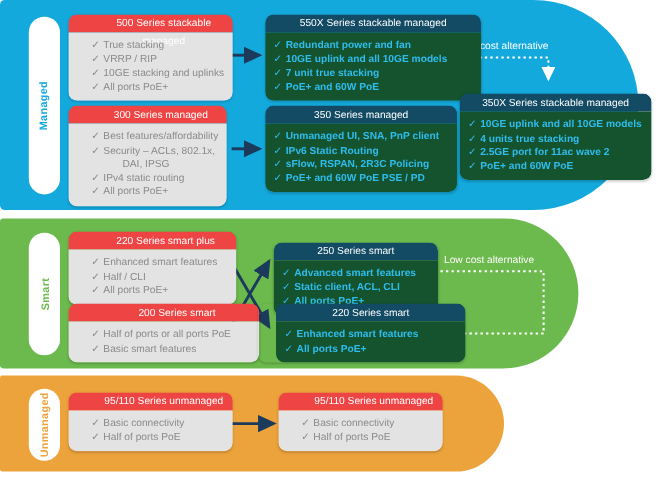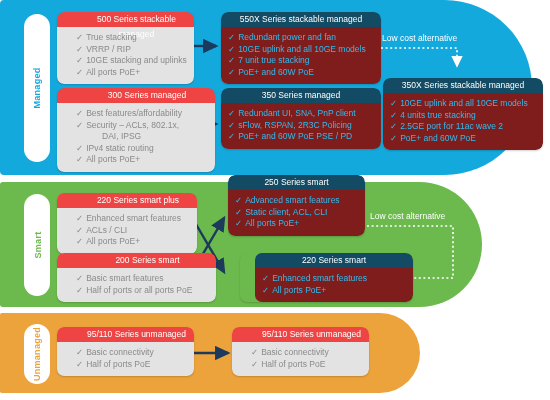--- a/index.html
+++ b/index.html
@@ -70,21 +70,21 @@
   .card .cbody .it .ck{margin-right:3px;}
   .card .cbody .it.cont{padding-left:26px;}
 
   
   .card.grey .chead{background:#ef4444;color:#ffffff;padding-left:22px;}
   .card.grey .cbody{background:#e3e3e3;color:#8a8a8a;padding-left:19px;}
   .card.grey .cbody .it .ck{color:#8a8a8a;}
 
   
   .card.navy .chead{background:#124b63;color:#ffffff;}
-  .card.navy .cbody{background:#7f1d1d;color:#2fbdf0;}
+  .card.navy .cbody{background:#14532d;color:#2fbdf0;font-weight:bold;}
   .card.navy .cbody .it .ck{color:#2fbdf0;}
 
   
   .svglayer{position:absolute;left:0;top:0;width:550px;height:400px;pointer-events:none;}
 
   .lowcost{
     position:absolute;
     font-size:8.5px;
     color:#ffffff;
     white-space:nowrap;
@@ -140,87 +140,88 @@
   <div class="card grey" style="left:57px;top:12px;width:137px;">
     <div class="chead">500 Series stackable managed</div>
     <div class="cbody">
       <div class="it"><span class="ck">✓</span><span>True stacking</span></div>
       <div class="it"><span class="ck">✓</span><span>VRRP / RIP</span></div>
       <div class="it"><span class="ck">✓</span><span>10GE stacking and uplinks</span></div>
       <div class="it"><span class="ck">✓</span><span>All ports PoE+</span></div>
     </div>
   </div>
 
-  <div class="card grey" style="left:57px;top:88px;width:158px;">
+  <div class="card grey" style="left:57px;top:88px;width:132px;">
     <div class="chead">300 Series managed</div>
     <div class="cbody">
       <div class="it"><span class="ck">✓</span><span>Best features/affordability</span></div>
       <div class="it"><span class="ck">✓</span><span>Security – ACLs, 802.1x,</span></div>
       <div class="it cont"><span>DAI, IPSG</span></div>
       <div class="it"><span class="ck">✓</span><span>IPv4 static routing</span></div>
       <div class="it"><span class="ck">✓</span><span>All ports PoE+</span></div>
     </div>
   </div>
 
-  <div class="card navy" style="left:221px;top:12px;width:160px;">
+  <div class="card navy" style="left:221px;top:12px;width:180px;">
     <div class="chead">550X Series stackable managed</div>
     <div class="cbody">
       <div class="it"><span class="ck">✓</span><span>Redundant power and fan</span></div>
       <div class="it"><span class="ck">✓</span><span>10GE uplink and all 10GE models</span></div>
       <div class="it"><span class="ck">✓</span><span>7 unit true stacking</span></div>
       <div class="it"><span class="ck">✓</span><span>PoE+ and 60W PoE</span></div>
     </div>
   </div>
 
   <div class="card navy" style="left:221px;top:88px;width:160px;">
     <div class="chead">350 Series managed</div>
     <div class="cbody">
-      <div class="it"><span class="ck">✓</span><span>Redundant UI, SNA, PnP client</span></div>
+      <div class="it"><span class="ck">✓</span><span>Unmanaged UI, SNA, PnP client</span></div>
+      <div class="it"><span class="ck">✓</span><span>IPv6 Static Routing</span></div>
       <div class="it"><span class="ck">✓</span><span>sFlow, RSPAN, 2R3C Policing</span></div>
       <div class="it"><span class="ck">✓</span><span>PoE+ and 60W PoE PSE / PD</span></div>
     </div>
   </div>
 
   <div class="card navy" style="left:383px;top:78px;width:160px;">
     <div class="chead">350X Series stackable managed</div>
     <div class="cbody">
       <div class="it"><span class="ck">✓</span><span>10GE uplink and all 10GE models</span></div>
       <div class="it"><span class="ck">✓</span><span>4 units true stacking</span></div>
       <div class="it"><span class="ck">✓</span><span>2.5GE port for 11ac wave 2</span></div>
       <div class="it"><span class="ck">✓</span><span>PoE+ and 60W PoE</span></div>
     </div>
   </div>
 
   <div class="card grey" style="left:57px;top:193px;width:140px;">
     <div class="chead">220 Series smart plus</div>
     <div class="cbody">
       <div class="it"><span class="ck">✓</span><span>Enhanced smart features</span></div>
-      <div class="it"><span class="ck">✓</span><span>ACLs / CLI</span></div>
+      <div class="it"><span class="ck">✓</span><span>Half / CLI</span></div>
       <div class="it"><span class="ck">✓</span><span>All ports PoE+</span></div>
     </div>
   </div>
 
   <div class="card grey" style="left:57px;top:253px;width:159px;">
     <div class="chead">200 Series smart</div>
     <div class="cbody">
+      <div class="it"><span class="ck">✓</span><span>Half of ports or all ports PoE</span></div>
       <div class="it"><span class="ck">✓</span><span>Basic smart features</span></div>
-      <div class="it"><span class="ck">✓</span><span>Half of ports or all ports PoE</span></div>
-    </div>
-  </div>
-
-  <div class="card navy" style="left:228px;top:175px;width:137px;">
+    </div>
+  </div>
+
+  <div class="card navy" style="left:228px;top:202px;width:137px;">
     <div class="chead">250 Series smart</div>
     <div class="cbody">
       <div class="it"><span class="ck">✓</span><span>Advanced smart features</span></div>
       <div class="it"><span class="ck">✓</span><span>Static client, ACL, CLI</span></div>
       <div class="it"><span class="ck">✓</span><span>All ports PoE+</span></div>
     </div>
   </div>
 
-  <div class="card navy" style="left:240px;top:253px;width:158px;padding-left:15px;">
+  <div class="card navy" style="left:215px;top:253px;width:158px;padding-left:15px;">
     <div class="chead">220 Series smart</div>
     <div class="cbody">
       <div class="it"><span class="ck">✓</span><span>Enhanced smart features</span></div>
       <div class="it"><span class="ck">✓</span><span>All ports PoE+</span></div>
     </div>
   </div>
 
   <div class="card grey" style="left:57px;top:327px;width:137px;">
     <div class="chead">95/110 Series unmanaged</div>
     <div class="cbody">

